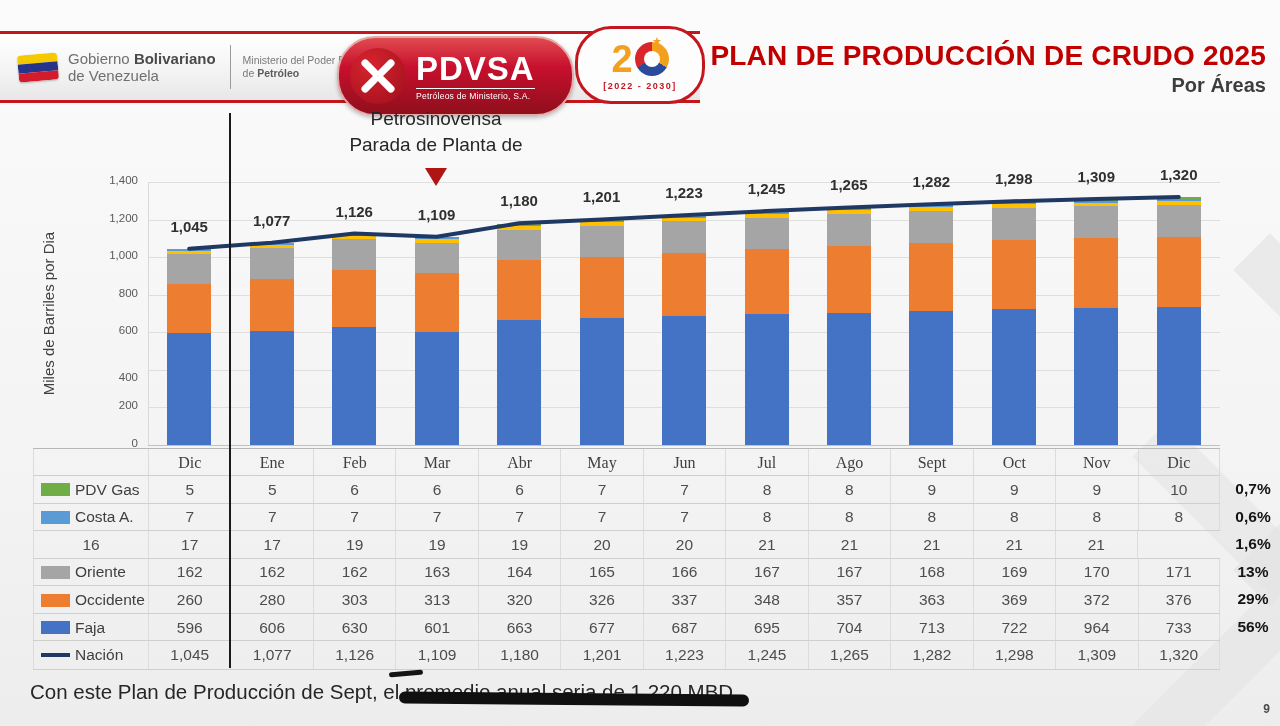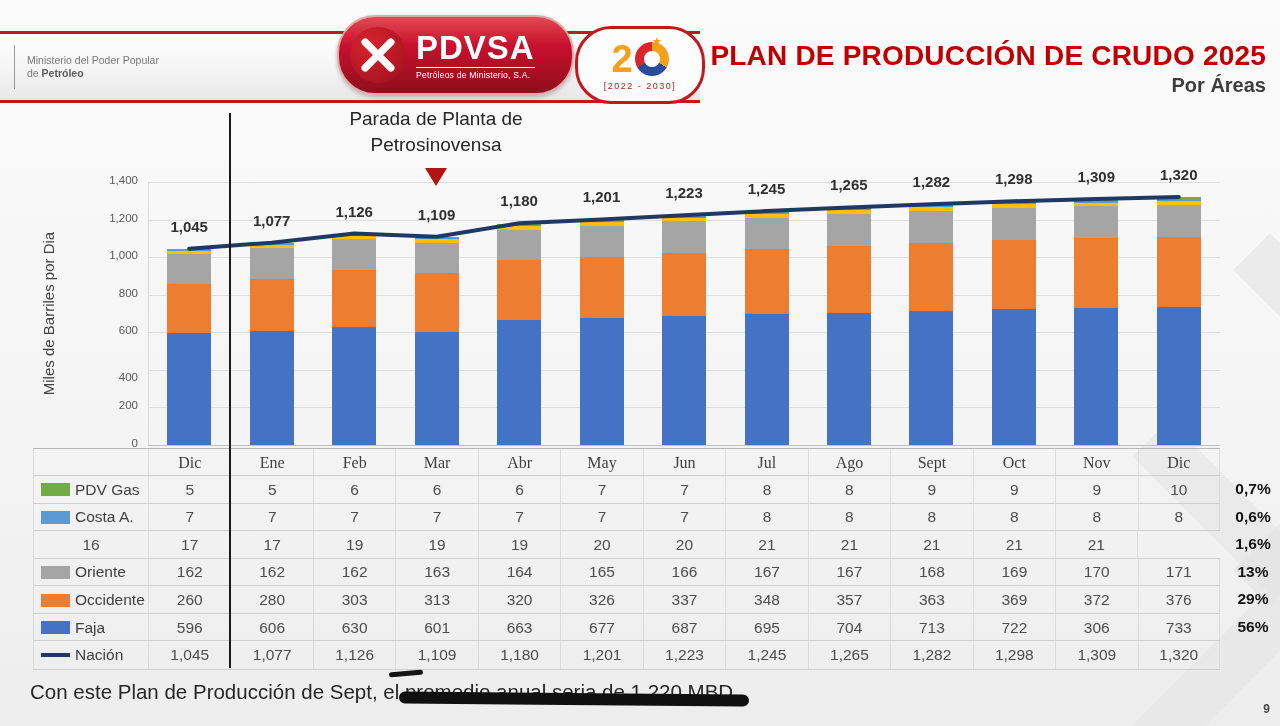--- a/index.html
+++ b/index.html
@@ -23,42 +23,42 @@
         box-shadow:0 1px 2px rgba(0,0,0,.25);}
   .flag .y{height:9px;background:#f5c800;}
   .flag .b{height:9px;background:#27348b;}
   .flag .r{height:9px;background:#d21c2c;}
   .gov-text{color:#6f6f6f;font-size:15px;line-height:1.15;}
   .gov-text b{color:#4a4a4a;}
   .vdiv{width:1px;height:44px;background:#9a9a9a;margin:0 12px 0 14px;}
   .ministry{color:#7a7a7a;font-size:10.5px;line-height:1.25;}
   .ministry b{color:#5c5c5c;margin-top:32px;}
 
-  .pdvsa-pill{position:absolute;left:337px;top:15px;width:233px;height:76px;z-index:3;
+  .pdvsa-pill{position:absolute;left:337px;top:36px;width:233px;height:76px;z-index:3;
       border-radius:38px;background:linear-gradient(180deg,#e04b50 0%,#c8102e 38%,#8f0f1c 100%);
       border:2px solid #e3a9a9;display:flex;align-items:center;box-shadow:0 2px 4px rgba(0,0,0,.25);}
   .pdvsa-circle{width:56px;height:56px;border-radius:50%;margin-left:11px;flex:0 0 auto;
       background:radial-gradient(circle at 35% 30%,#d6242e,#9e0f1c);
       display:flex;align-items:center;justify-content:center;}
   .pdvsa-text{margin-left:10px;color:#fff;}
   .pdvsa-name{font-size:33px;font-weight:800;letter-spacing:1px;line-height:1;}
   .pdvsa-sub{font-size:8.6px;border-top:1px solid #fff;margin-top:3px;padding-top:2px;letter-spacing:.2px;}
 
   .anniv-pill{position:absolute;left:575px;top:26px;width:124px;height:72px;z-index:3;
       border-radius:36px;background:#fdfdfd;border:3px solid #c4161c;
       box-shadow:inset 0 0 0 2px #fff;display:flex;flex-direction:column;
       align-items:center;justify-content:center;}
   .anniv-row{display:flex;align-items:center;gap:2px;}
   .anniv-2{font-size:38px;font-weight:800;color:#f2a01e;line-height:1;}
   .anniv-0{width:34px;height:34px;border-radius:50%;
       background:conic-gradient(#f2a01e 0 120deg,#2a4b9b 120deg 240deg,#d8262c 240deg 360deg);
       position:relative;}
   .anniv-0::after{content:"";position:absolute;left:9px;top:9px;width:16px;height:16px;border-radius:50%;background:#fdfdfd;}
   .anniv-star{position:absolute;font-size:11px;color:#f2a01e;left:74px;top:6px;}
-  .anniv-years{font-size:9px;font-weight:400;color:#c4161c;letter-spacing:1.5px;margin-top:3px;}
+  .anniv-years{font-size:9px;font-weight:700;color:#c4161c;letter-spacing:1.5px;margin-top:3px;}
 
   .title{position:absolute;right:14px;top:40px;z-index:2;font-size:28px;font-weight:800;
          color:#C00000;letter-spacing:.2px;white-space:nowrap;}
   .subtitle{position:absolute;right:14px;top:74px;z-index:2;font-size:20px;font-weight:700;color:#3d3d3d;}
 
   
   .ylab{position:absolute;left:-62px;top:305px;z-index:2;width:220px;text-align:center;
         transform:rotate(-90deg);font-size:15px;color:#404040;}
   .tick-label{position:absolute;width:52px;text-align:right;font-size:11.5px;color:#595959;z-index:2;}
   .gridline{position:absolute;height:1px;background:#dedede;z-index:1;}
@@ -107,20 +107,31 @@
 </style>
 </head>
 <body>
 
 <div class="slide">
 
   <div class="wm wm1"></div>
   <div class="wm wm2"></div>
 
   <div class="banner">
+    <div class="gov">
+      <div class="flag">
+        <div class="y"></div>
+          <div class="b"></div>
+          <div class="r"></div>
+      </div>
+      <div class="gov-text">
+        <div><span>Gobierno </span><b>Bolivariano</b></div>
+        <div>de Venezuela</div>
+      </div>
+    </div>
     <div class="vdiv"></div>
     <div class="ministry">
       <div>Ministerio del Poder Popular</div>
       <div><span>de </span><b>Petróleo</b></div>
     </div>
   </div>
 
   <div class="pdvsa-pill">
     <div class="pdvsa-circle">
       <svg width="44" height="44" viewBox="0 0 48 48">
@@ -287,22 +298,22 @@
       <div class="total-label" style="left: 495px; top: 2.3px;">1,223</div>
       <div class="total-label" style="left: 577.5px; top: -1.9px;">1,245</div>
       <div class="total-label" style="left: 659.9px; top: -5.6px;">1,265</div>
       <div class="total-label" style="left: 742.4px; top: -8.8px;">1,282</div>
       <div class="total-label" style="left: 824.8px; top: -11.8px;">1,298</div>
       <div class="total-label" style="left: 907.3px; top: -13.9px;">1,309</div>
       <div class="total-label" style="left: 989.8px; top: -16px;">1,320</div>
     </div>
 
   <div class="annot">
+    <div>Petrosinovensa</div>
     <div>Parada de Planta de</div>
-    <div>Petrosinovensa</div>
   </div>
   <div class="annot-marker"></div>
 
   <div class="black-divider"></div>
 
   <div id="table">
       <div class="t-row header" style="top: 0px; height: 27px;">
         <div class="t-cell"></div>
         <div class="t-cell month">Dic</div>
         <div class="t-cell month">Ene</div>
@@ -418,21 +429,21 @@
         <div class="t-cell">606</div>
         <div class="t-cell">630</div>
         <div class="t-cell">601</div>
         <div class="t-cell">663</div>
         <div class="t-cell">677</div>
         <div class="t-cell">687</div>
         <div class="t-cell">695</div>
         <div class="t-cell">704</div>
         <div class="t-cell">713</div>
         <div class="t-cell">722</div>
-        <div class="t-cell">306</div>
+        <div class="t-cell">964</div>
         <div class="t-cell">733</div>
       </div>
       <div class="t-row last" style="top: 192.43px; height: 27.57px;">
         <div class="t-cell t-legend">
           <span class="swatch line" style="background: rgb(31, 56, 100);"></span>
           <span>Nación</span>
         </div>
         <div class="t-cell">1,045</div>
         <div class="t-cell">1,077</div>
         <div class="t-cell">1,126</div>

